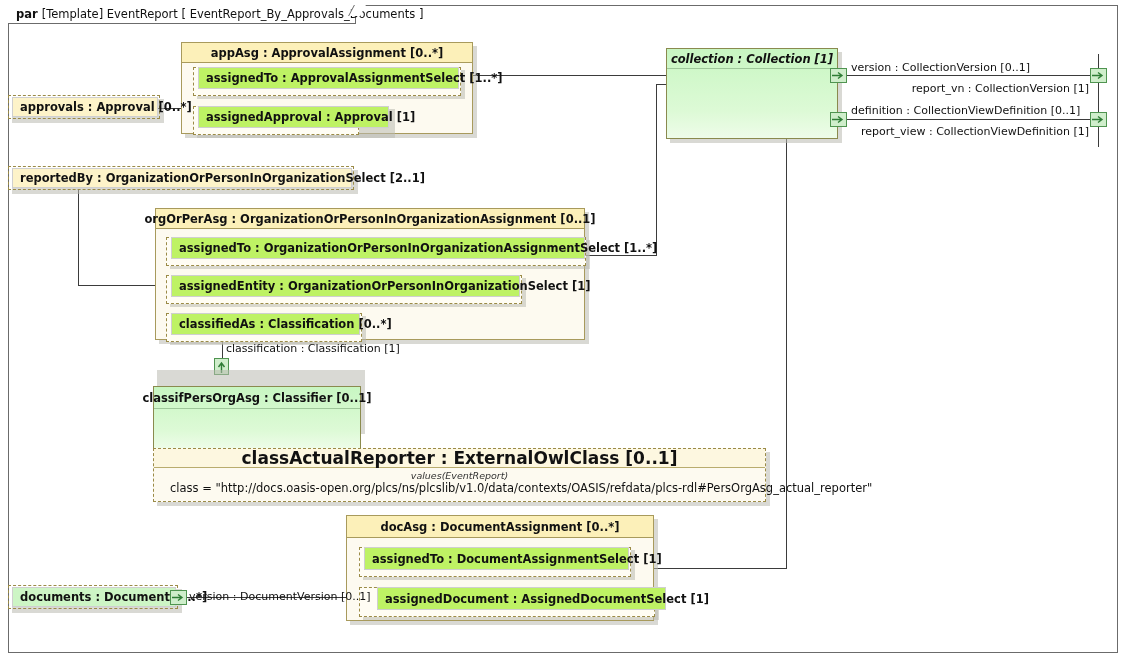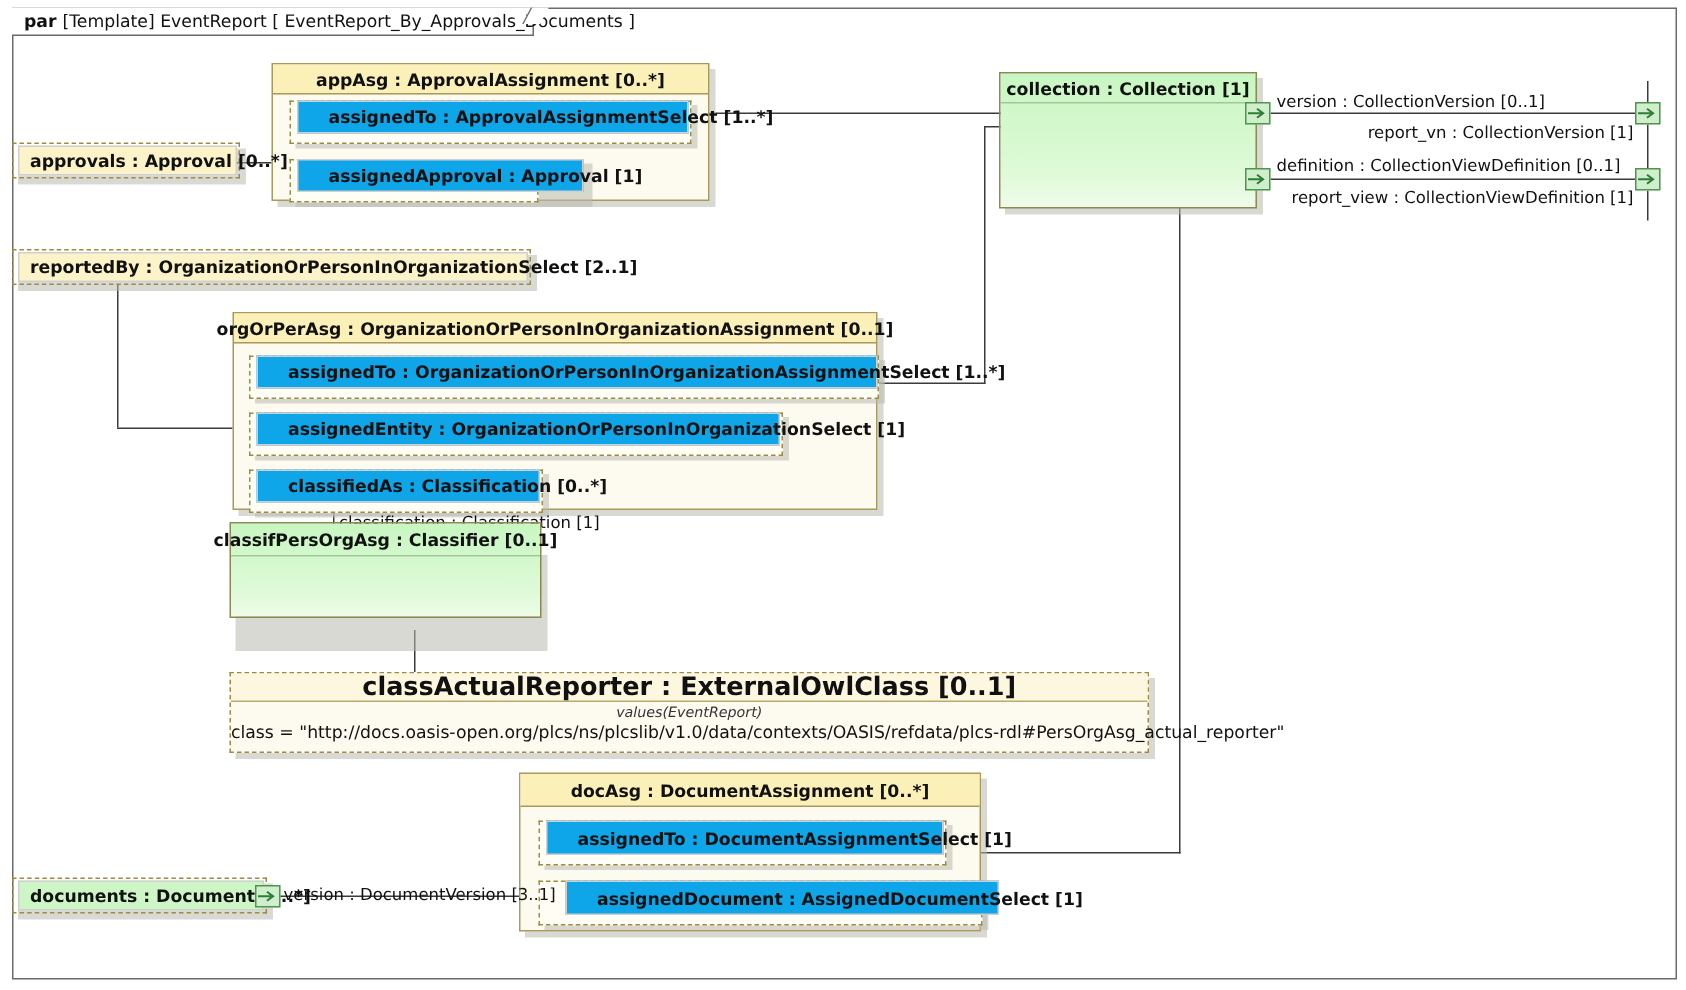--- a/index.html
+++ b/index.html
@@ -30,40 +30,40 @@
   
   .grn{border:1px solid #8a8a4e;background:linear-gradient(180deg,#c8f6c2 0%,#ddfad6 70%,#eefce9 100%);}
   .grn .hdr{background:transparent;border-bottom:1px solid #9fc79a;}
 
   
   .part{position:absolute;box-sizing:border-box;border:1px dashed #9b8b47;
         display:flex;align-items:center;font-weight:bold;font-size:11.5px;color:#111;
         white-space:nowrap;padding-left:8px;}
   .part.pale{background:#fffdf4;}
   .part.mint{background:#e7fbe2;}
-  .part-inner{position:absolute;box-sizing:border-box;background:#0ea5e9;border:1px solid #cfcfcf;
-              display:flex;align-items:center;padding-left:20px;font-weight:bold;font-size:11.5px;
+  .part-inner{position:absolute;box-sizing:border-box;background:#bef264;border:1px solid #cfcfcf;
+              display:flex;align-items:center;padding-left:7px;font-weight:bold;font-size:11.5px;
               color:#111;white-space:nowrap;}
 
   
   .ref{position:absolute;box-sizing:border-box;border:1px dashed #9b8b47;}
   .ref .rlabel{position:absolute;box-sizing:border-box;background:#fdf3c9;border:1px solid #cfcfcf;
                display:flex;align-items:center;padding-left:7px;font-weight:bold;font-size:11.5px;
                color:#111;white-space:nowrap;}
   .ref .rlabel.green{background:#cdf5c5;}
 
   
   .owl{position:absolute;box-sizing:border-box;border:1px dashed #9b8b47;background:#fdfaf0;}
   .owl .ohdr{box-sizing:border-box;width:100%;text-align:center;font-weight:bold;font-size:17px;
              color:#111;border-bottom:1px solid #b9ac6e;background:#fdf7e0;
              display:flex;align-items:center;justify-content:center;}
   .owl .obody{box-sizing:border-box;width:100%;text-align:center;font-size:11.5px;color:#111;
               padding-top:2px;}
   .owl .stereo{font-style:italic;font-size:9.5px;color:#333;line-height:11px;}
-  .owl .val{font-size:11.5px;color:#111;line-height:14px;white-space:nowrap;}
+  .owl .val{font-size:11.5px;color:#111;line-height:14px;white-space:nowrap;margin-left:16px;}
 
   
   .ln{position:absolute;background:#3b3b3b;}
   .lnh{height:1px;}
   .lnv{width:1px;}
 
   .port{position:absolute;width:17px;height:15px;box-sizing:border-box;border:1px solid #4f9450;
         background:#cfeecb;display:flex;align-items:center;justify-content:center;}
   .port svg{display:block;}
 
@@ -126,21 +126,21 @@
     </div>
   </div>
 
   <div class="shadow" style="left:12px;top:99px;width:152px;height:24px;"></div>
   <div class="ref" style="left:8px;top:95px;width:152px;height:24px;">
     <div class="rlabel" style="left:3px;top:1px;width:146px;height:20px;">approvals : Approval [0..*]</div>
   </div>
 
   <div class="shadow" style="left:670px;top:52px;width:172px;height:91px;"></div>
   <div class="blk grn" style="left:666px;top:48px;width:172px;height:91px;">
-    <div class="hdr" style="height:20px;">collection : Collection [1]</div>
+    <div class="hdr" style="height:20px;font-style:italic;">collection : Collection [1]</div>
     <div class="body" style="height:70px;"></div>
   </div>
 
   <div class="port" style="left:830px;top:68px;">
     <svg width="13" height="9" viewBox="0 0 13 9">
         <path d="M0 4.5 H9 M6 1.5 L10 4.5 L6 7.5" fill="none" stroke="#2f7d36" stroke-width="1.4"></path>
       </svg>
   </div>
   <div class="port" style="left:830px;top:112px;">
     <svg width="13" height="9" viewBox="0 0 13 9">
@@ -190,21 +190,21 @@
 
   <div class="elbl" style="left:226px;top:342px;">classification : Classification [1]</div>
 
   <div class="port" style="left:214px;top:358px;width:15px;height:17px;">
     <svg width="9" height="13" viewBox="0 0 9 13">
         <path d="M4.5 13 V4 M1.5 7 L4.5 3 L7.5 7" fill="none" stroke="#2f7d36" stroke-width="1.4"></path>
       </svg>
   </div>
 
   <div class="shadow" style="left:157px;top:370px;width:208px;height:64px;"></div>
-  <div class="blk grn" style="left:153px;top:348px;width:208px;height:64px;">
+  <div class="blk grn" style="left:153px;top:386px;width:208px;height:64px;">
     <div class="hdr" style="height:22px;">classifPersOrgAsg : Classifier [0..1]</div>
   </div>
 
   <div class="shadow" style="left:157px;top:452px;width:613px;height:54px;"></div>
   <div class="owl" style="left:153px;top:448px;width:613px;height:54px;">
     <div class="ohdr" style="height:19px;">classActualReporter : ExternalOwlClass [0..1]</div>
     <div class="obody" style="height:34px;">
       <div class="stereo">values(EventReport)</div>
       <div class="val">class = "http://docs.oasis-open.org/plcs/ns/plcslib/v1.0/data/contexts/OASIS/refdata/plcs-rdl#PersOrgAsg_actual_reporter"</div>
     </div>
@@ -227,15 +227,15 @@
 
   <div class="shadow" style="left:12px;top:589px;width:170px;height:24px;"></div>
   <div class="ref" style="left:8px;top:585px;width:170px;height:24px;">
     <div class="rlabel green" style="left:3px;top:1px;width:164px;height:20px;">documents : Document [0..*]</div>
   </div>
   <div class="port" style="left:170px;top:590px;">
     <svg width="13" height="9" viewBox="0 0 13 9">
         <path d="M0 4.5 H9 M6 1.5 L10 4.5 L6 7.5" fill="none" stroke="#2f7d36" stroke-width="1.4"></path>
       </svg>
   </div>
-  <div class="elbl" style="left:189px;top:590px;">version : DocumentVersion [3..1]</div>
+  <div class="elbl" style="left:189px;top:590px;">version : DocumentVersion [0..1]</div>
 
 </div>
 
 </body></html>

